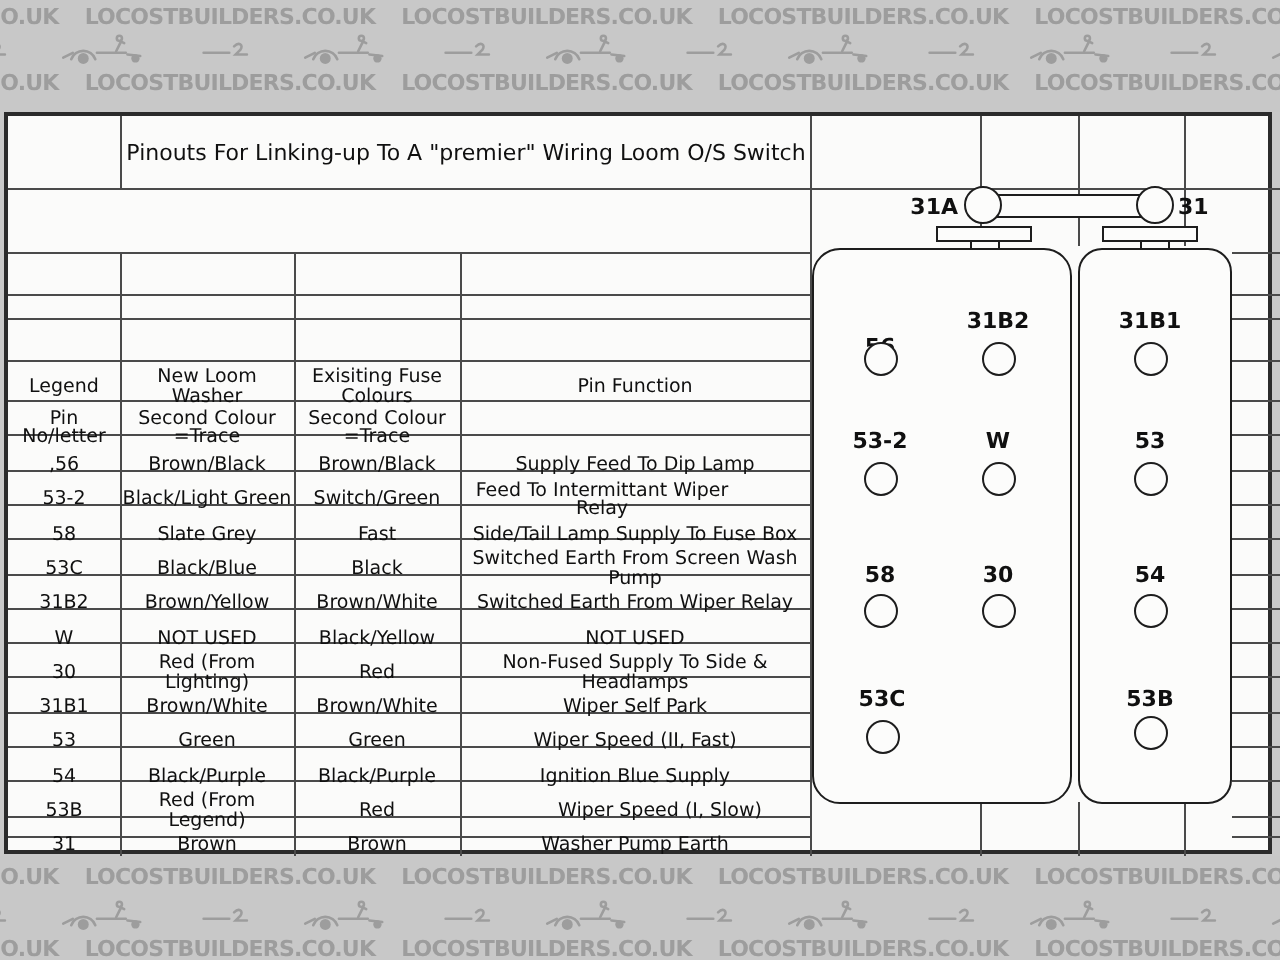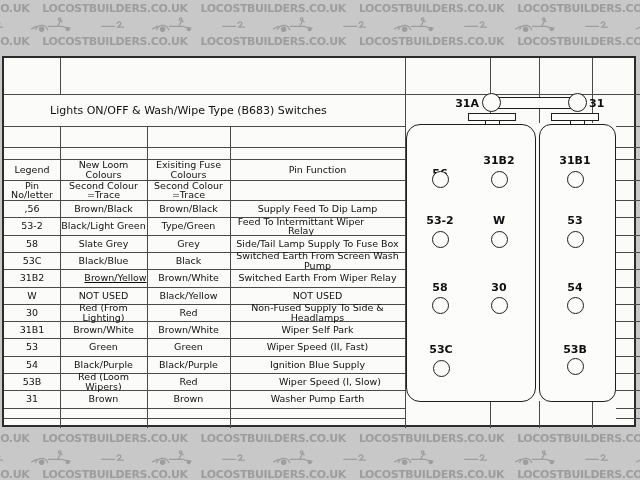--- a/index.html
+++ b/index.html
@@ -13,21 +13,21 @@
                font-size:11px;font-weight:700;letter-spacing:-0.4px;color:#9d9d9d;
                display:flex;gap:13px;}
   .wm-doodle-row{position:absolute;left:-20px;width:700px;display:flex;gap:26px;align-items:flex-end;}
   
   #page{position:absolute;left:2px;top:56px;width:634px;height:371px;
         background:#fbfbfa;border:2px solid #2b2b2b;box-sizing:border-box;}
   .hline,.vline{position:absolute;background:#4a4a4a;z-index:1;}
   .hline{height:1px;}
   .vline{width:1px;}
   .cell{position:absolute;z-index:2;display:flex;align-items:center;justify-content:center;
-        font-size:9.5px;color:#101010;text-align:center;line-height:1;}
+        font-size:9.5px;color:#101010;text-align:center;line-height:1;margin-top:24px;}
   #title-cell{position:absolute;left:56px;top:1px;width:346px;height:35px;z-index:2;
               display:flex;align-items:center;justify-content:center;
               font-size:11px;color:#101010;padding-right:60px;}
   #subtitle-cell{position:absolute;left:0;top:37px;width:400px;height:31px;z-index:2;
               display:flex;align-items:center;font-size:11px;color:#101010;padding-left:46px;}
   
   .diag-shape{position:absolute;background:#fcfcfb;border:1.5px solid #1d1d1d;
               box-sizing:border-box;z-index:3;}
   .diag-label{position:absolute;z-index:4;font-size:11px;font-weight:700;color:#101010;
               display:flex;align-items:center;justify-content:center;line-height:1;}
@@ -162,21 +162,21 @@
             <circle cx="37" cy="4" r="1.6"></circle>
             <path d="M42 14 l8 1"></path>
           </g>
           <circle cx="14.5" cy="16.5" r="3.4" fill="#9d9d9d"></circle>
           <circle cx="47" cy="16.5" r="2.6" fill="#9d9d9d"></circle>
         </svg>
       </div>
     </div>
 
   <div id="page">
-    <div id="subtitle-cell">Lights ON/OFF &amp; Wash/Wipe Type (B683) Switches</div>
+    <div id="title-cell">Pinouts For Linking-up To A "premier" Wiring Loom O/S Switch</div>
     <div id="grid-layer">
         <div class="hline" style="top: 36px; left: 0px; width: 636px;"></div>
         <div class="hline" style="top: 68px; left: 0px; width: 401px;"></div>
         <div class="hline" style="top: 68px; left: 612px; width: 24px;"></div>
         <div class="hline" style="top: 89px; left: 0px; width: 401px;"></div>
         <div class="hline" style="top: 89px; left: 612px; width: 24px;"></div>
         <div class="hline" style="top: 101px; left: 0px; width: 401px;"></div>
         <div class="hline" style="top: 101px; left: 612px; width: 24px;"></div>
         <div class="hline" style="top: 122px; left: 0px; width: 401px;"></div>
         <div class="hline" style="top: 122px; left: 612px; width: 24px;"></div>
@@ -215,44 +215,44 @@
         <div class="vline" style="left: 401px; top: 0px; height: 370px;"></div>
         <div class="vline" style="left: 486px; top: 0px; height: 65px;"></div>
         <div class="vline" style="left: 486px; top: 343px; height: 27px;"></div>
         <div class="vline" style="left: 535px; top: 0px; height: 65px;"></div>
         <div class="vline" style="left: 535px; top: 343px; height: 27px;"></div>
         <div class="vline" style="left: 588px; top: 0px; height: 65px;"></div>
         <div class="vline" style="left: 588px; top: 343px; height: 27px;"></div>
       </div>
     <div id="cells-layer">
         <div class="cell" style="left: 0px; width: 56px; top: 101px; height: 21px;">Legend</div>
-        <div class="cell" style="left: 56px; width: 87px; top: 101px; height: 21px;">New Loom Colours</div>
+        <div class="cell" style="left: 56px; width: 87px; top: 101px; height: 21px;">New Loom Washer</div>
         <div class="cell" style="left: 143px; width: 83px; top: 101px; height: 21px;">Exisiting Fuse Colours</div>
         <div class="cell" style="left: 226px; width: 175px; top: 101px; height: 21px;">Pin Function</div>
         <div class="cell" style="left: 0px; width: 56px; top: 122px; height: 20px;">Pin No/letter</div>
         <div class="cell" style="left: 56px; width: 87px; top: 122px; height: 20px;">Second Colour =Trace</div>
         <div class="cell" style="left: 143px; width: 83px; top: 122px; height: 20px;">Second Colour =Trace</div>
         <div class="cell" style="left: 0px; width: 56px; top: 142px; height: 17px;">,56</div>
         <div class="cell" style="left: 56px; width: 87px; top: 142px; height: 17px;">Brown/Black</div>
         <div class="cell" style="left: 143px; width: 83px; top: 142px; height: 17px;">Brown/Black</div>
         <div class="cell" style="left: 226px; width: 175px; top: 142px; height: 17px;">Supply Feed To Dip Lamp</div>
         <div class="cell" style="left: 0px; width: 56px; top: 159px; height: 18px;">53-2</div>
         <div class="cell" style="left: 56px; width: 87px; top: 159px; height: 18px;">Black/Light Green</div>
-        <div class="cell" style="left: 143px; width: 83px; top: 159px; height: 18px;">Type/Green</div>
+        <div class="cell" style="left: 143px; width: 83px; top: 159px; height: 18px;">Switch/Green</div>
         <div class="cell" style="left: 226px; width: 142px; top: 159px; height: 18px;">Feed To Intermittant Wiper Relay</div>
         <div class="cell" style="left: 0px; width: 56px; top: 177px; height: 17px;">58</div>
         <div class="cell" style="left: 56px; width: 87px; top: 177px; height: 17px;">Slate Grey</div>
-        <div class="cell" style="left: 143px; width: 83px; top: 177px; height: 17px;">Grey</div>
+        <div class="cell" style="left: 143px; width: 83px; top: 177px; height: 17px;">Fast</div>
         <div class="cell" style="left: 226px; width: 175px; top: 177px; height: 17px;">Side/Tail Lamp Supply To Fuse Box</div>
         <div class="cell" style="left: 0px; width: 56px; top: 194px; height: 17px;">53C</div>
         <div class="cell" style="left: 56px; width: 87px; top: 194px; height: 17px;">Black/Blue</div>
         <div class="cell" style="left: 143px; width: 83px; top: 194px; height: 17px;">Black</div>
         <div class="cell" style="left: 226px; width: 175px; top: 194px; height: 17px; text-align: center;">Switched Earth From Screen Wash Pump</div>
         <div class="cell" style="left: 0px; width: 56px; top: 211px; height: 18px;">31B2</div>
-        <div class="cell" style="left: 68px; width: 87px; top: 211px; height: 18px; text-decoration: underline;">Brown/Yellow</div>
+        <div class="cell" style="left: 56px; width: 87px; top: 211px; height: 18px;">Brown/Yellow</div>
         <div class="cell" style="left: 143px; width: 83px; top: 211px; height: 18px;">Brown/White</div>
         <div class="cell" style="left: 226px; width: 175px; top: 211px; height: 18px;">Switched Earth From Wiper Relay</div>
         <div class="cell" style="left: 0px; width: 56px; top: 229px; height: 17px;">W</div>
         <div class="cell" style="left: 56px; width: 87px; top: 229px; height: 17px;">NOT USED</div>
         <div class="cell" style="left: 143px; width: 83px; top: 229px; height: 17px;">Black/Yellow</div>
         <div class="cell" style="left: 226px; width: 175px; top: 229px; height: 17px;">NOT USED</div>
         <div class="cell" style="left: 0px; width: 56px; top: 246px; height: 17px;">30</div>
         <div class="cell" style="left: 56px; width: 87px; top: 246px; height: 17px;">Red (From Lighting)</div>
         <div class="cell" style="left: 143px; width: 83px; top: 246px; height: 17px;">Red</div>
         <div class="cell" style="left: 226px; width: 175px; top: 246px; height: 17px;">Non-Fused Supply To Side &amp; Headlamps</div>
@@ -262,21 +262,21 @@
         <div class="cell" style="left: 226px; width: 175px; top: 263px; height: 17px;">Wiper Self Park</div>
         <div class="cell" style="left: 0px; width: 56px; top: 280px; height: 18px;">53</div>
         <div class="cell" style="left: 56px; width: 87px; top: 280px; height: 18px;">Green</div>
         <div class="cell" style="left: 143px; width: 83px; top: 280px; height: 18px;">Green</div>
         <div class="cell" style="left: 226px; width: 175px; top: 280px; height: 18px;">Wiper Speed (II, Fast)</div>
         <div class="cell" style="left: 0px; width: 56px; top: 298px; height: 17px;">54</div>
         <div class="cell" style="left: 56px; width: 87px; top: 298px; height: 17px;">Black/Purple</div>
         <div class="cell" style="left: 143px; width: 83px; top: 298px; height: 17px;">Black/Purple</div>
         <div class="cell" style="left: 226px; width: 175px; top: 298px; height: 17px;">Ignition Blue Supply</div>
         <div class="cell" style="left: 0px; width: 56px; top: 315px; height: 17px;">53B</div>
-        <div class="cell" style="left: 56px; width: 87px; top: 315px; height: 17px;">Red (Loom Wipers)</div>
+        <div class="cell" style="left: 56px; width: 87px; top: 315px; height: 17px;">Red (From Legend)</div>
         <div class="cell" style="left: 143px; width: 83px; top: 315px; height: 17px;">Red</div>
         <div class="cell" style="left: 226px; width: 200px; top: 315px; height: 17px;">Wiper Speed (I, Slow)</div>
         <div class="cell" style="left: 0px; width: 56px; top: 332px; height: 18px;">31</div>
         <div class="cell" style="left: 56px; width: 87px; top: 332px; height: 18px;">Brown</div>
         <div class="cell" style="left: 143px; width: 83px; top: 332px; height: 18px;">Brown</div>
         <div class="cell" style="left: 226px; width: 175px; top: 332px; height: 18px;">Washer Pump Earth</div>
       </div>
 
     <div id="diagram">
       <div class="diag-shape" style="left:486px;top:39px;width:90px;height:12px;"></div>

